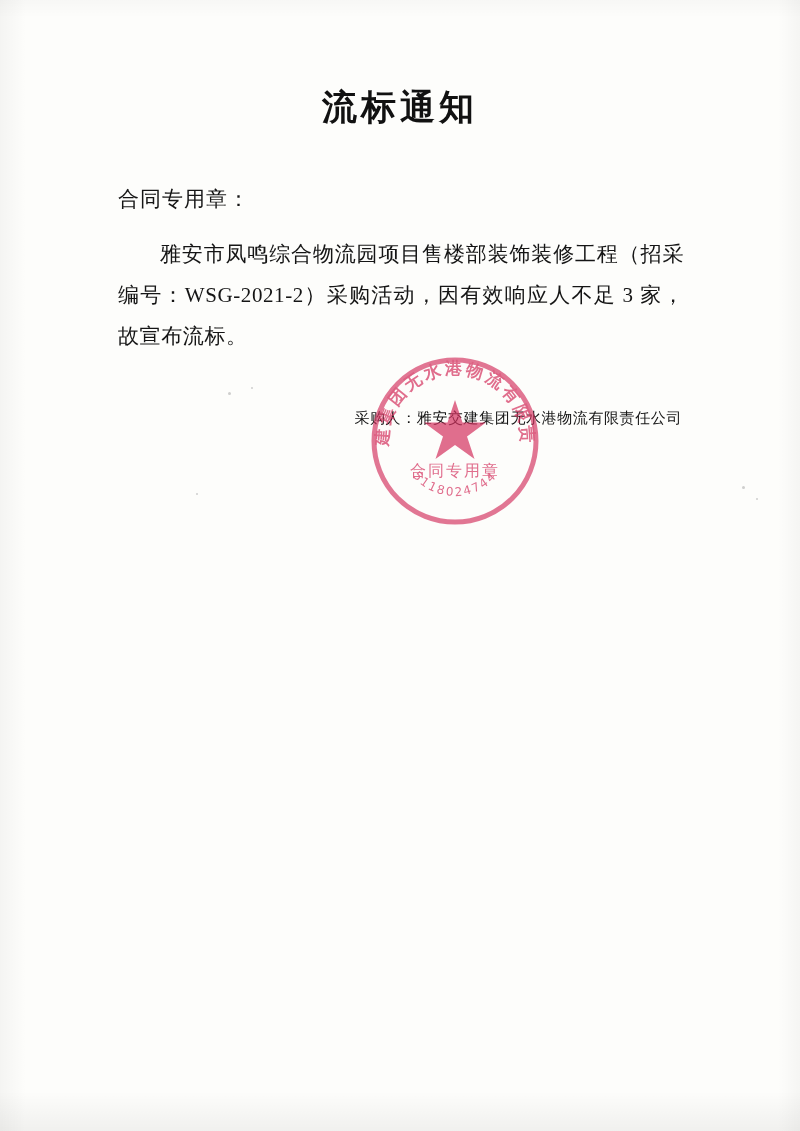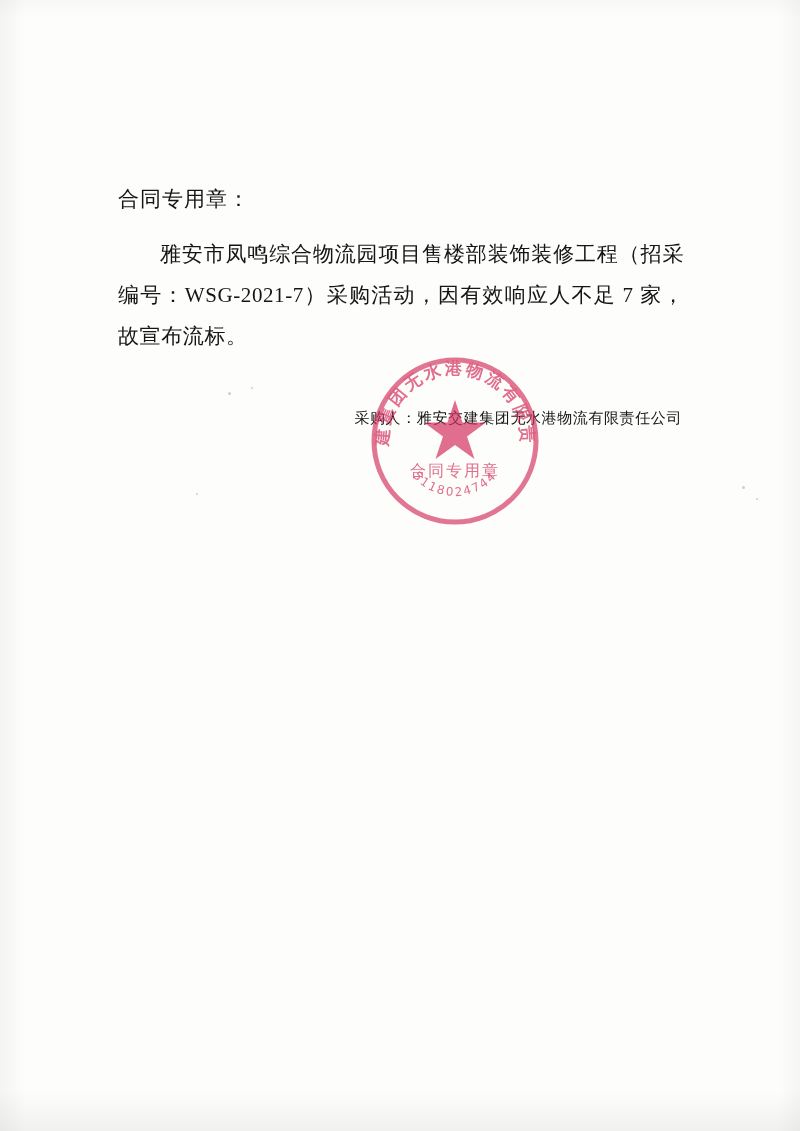--- a/index.html
+++ b/index.html
@@ -97,24 +97,25 @@
     position: absolute;
     background: rgba(120,120,120,0.35);
     border-radius: 50%;
   }
 </style>
 </head>
 <body>
 
 <div class="page">
 
+  <div class="doc-title">流标通知</div>
 
   <div class="body-block">
     <div class="salutation">合同专用章：</div>
-    <div class="paragraph">雅安市凤鸣综合物流园项目售楼部装饰装修工程（招采编号：WSG-2021-7）采购活动，因有效响应人不足 7 家，故宣布流标。</div>
+    <div class="paragraph">雅安市凤鸣综合物流园项目售楼部装饰装修工程（招采编号：WSG-2021-2）采购活动，因有效响应人不足 3 家，故宣布流标。</div>
   </div>
 
   <div class="signature-block">
     <div class="sig-line-1">采购人：雅安交建集团无水港物流有限责任公司</div>
   </div>
 
   <div class="seal">
     <svg width="178" height="178" viewBox="0 0 178 178" xmlns="http://www.w3.org/2000/svg">
       <defs>
         <path id="arcTop" d="M 22,89 A 67,67 0 0 1 156,89"></path>

